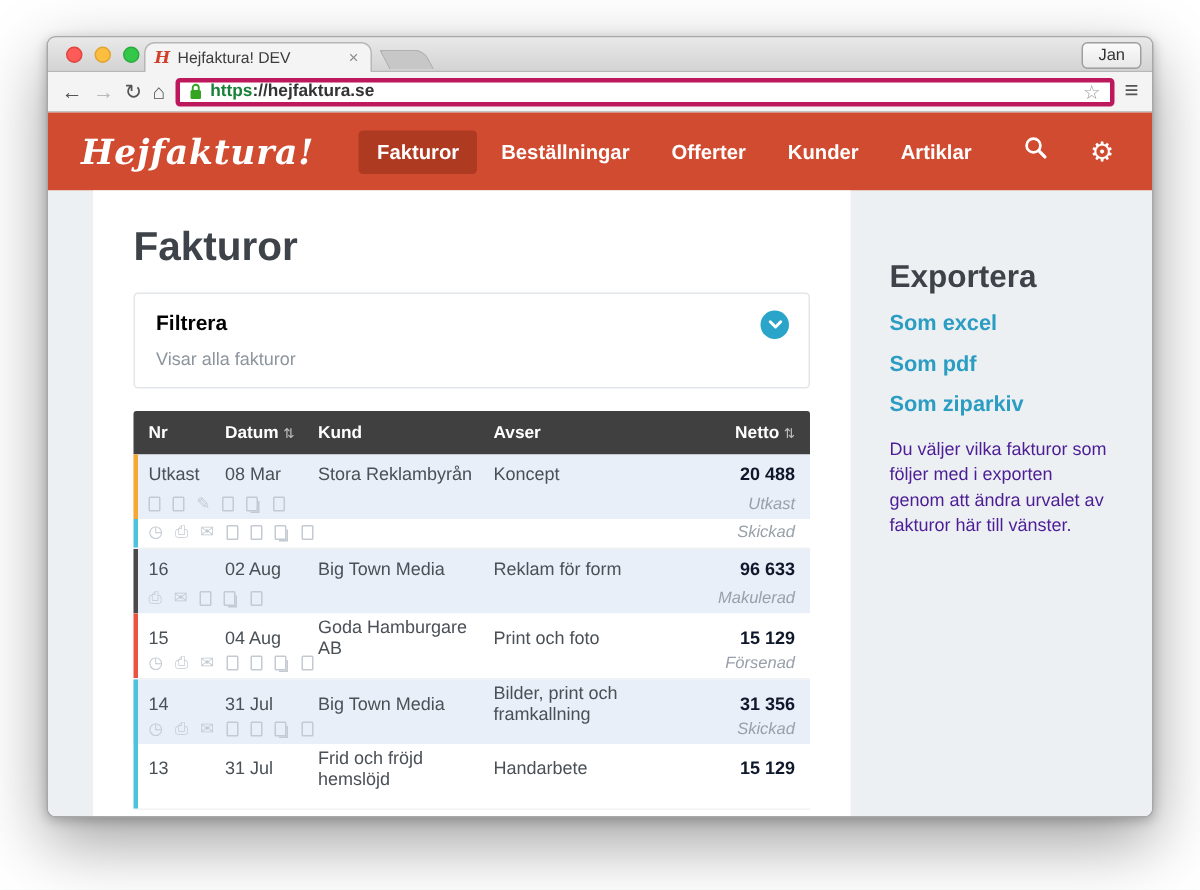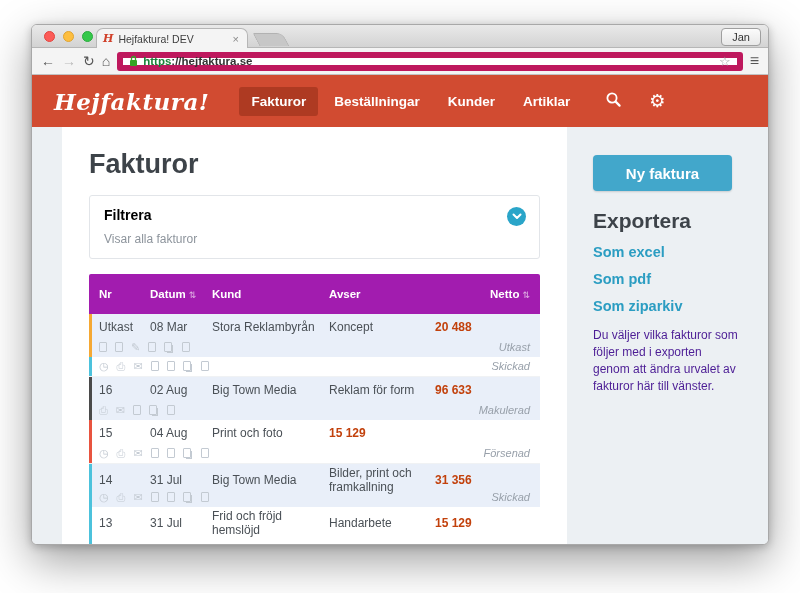--- a/index.html
+++ b/index.html
@@ -41,21 +41,21 @@
     background:linear-gradient(#fbfbfb,#e8e8e8); border:1px solid #9f9f9f; border-radius:4px;
     font-size:11px; color:#333;
   }
   .toolbar {
     height:27px; background:#f4f4f4; border-bottom:1px solid #c2c2c2;
     display:flex; align-items:center; padding:0 9px; gap:7px;
   }
   .nav-glyph { font-size:14px; color:#555; line-height:1; }
   .nav-glyph.disabled { color:#b9b9b9; }
   .urlbar {
-    flex:1; height:19px; background:#fff; border:6px solid #be185d; border-radius:3px;
+    flex:1; height:19px; background:#fff; border:3px solid #be185d; border-radius:3px;
     display:flex; align-items:center; padding:0 6px; gap:5px;
   }
   .url-scheme { color:#188038; font-size:11.5px; font-weight:bold; }
   .url-rest { color:#333; font-size:11.5px; font-weight:bold; margin-left:-5px; }
   .star { margin-left:auto; color:#9a9a9a; font-size:13px; }
   .menu-glyph { font-size:16px; font-weight:bold; color:#555; }
 
   
   .appnav {
     height:52px; background:#d14b31; display:flex; align-items:center; padding:0 8px;
@@ -90,37 +90,37 @@
   .filter-sub { font-size:12px; color:#8d949c; margin-top:9px; }
   .filter-toggle {
     position:absolute; right:13px; top:11px; width:19px; height:19px; border-radius:50%;
     background:#2aa5c9; display:flex; align-items:center; justify-content:center;
   }
 
   
   .table { margin-top:15px; font-size:12px; }
   .thead {
     display:grid; grid-template-columns:51px 62px 117px 1fr 95px;
-    background:#a21caf; color:#fff; font-weight:bold; font-size:11.5px;
-    height:40px; align-items:center; padding:0 10px; border-radius:2px 2px 0 0;
+    background:#404040; color:#fff; font-weight:bold; font-size:11.5px;
+    height:29px; align-items:center; padding:0 10px; border-radius:2px 2px 0 0;
   }
   .thead .right { text-align:right; }
   .sort { font-size:9px; opacity:0.65; margin-left:3px; font-weight:normal; }
   .trow { position:relative; border-bottom:1px solid #f0f2f4; background:#fff; }
   .trow:nth-child(even) { background:#e9eff9; border-bottom:none; }
   .trow::before { content:""; position:absolute; left:0; top:0; bottom:0; width:3px; background:#ccc; }
   .trow[data-bar="orange"]::before { background:#f5a833; }
   .trow[data-bar="cyan"]::before { background:#4cc2dc; }
   .trow[data-bar="dark"]::before { background:#4a4a4a; }
   .trow[data-bar="red"]::before { background:#e8543f; }
   .trow-main {
     display:grid; grid-template-columns:51px 62px 117px 1fr 95px;
     align-items:center; height:24px; padding:2px 10px 0; color:#4a5056;
   }
-  .trow-main .netto { font-weight:bold; color:#c2410c; }
+  .trow-main .netto { text-align:right; font-weight:bold; color:#0f172a; }
   .trow-sub {
     display:flex; align-items:center; height:19px; padding:0 10px 2px;
   }
   .ticons { display:flex; align-items:center; }
   .status { margin-left:auto; font-style:italic; font-size:11px; color:#98a0aa; }
   .ticon { display:inline-block; margin-right:8px; color:#c3cad2; line-height:1; }
   .ticon-doc, .ticon-copy { width:8px; height:10px; border:1px solid #c3cad2; border-radius:1px; }
   .ticon-copy { box-shadow:2px 2px 0 -1px #c3cad2; margin-right:10px; }
   .ticon-printer::before { content:"⎙"; font-size:11px; }
   .ticon-envelope::before { content:"✉"; font-size:11px; }
@@ -173,20 +173,21 @@
       <span class="star">☆</span>
     </div>
     <span class="menu-glyph">≡</span>
   </div>
 
   <div class="appnav">
     <div class="logo">Hejfaktura!</div>
     <div class="navitems">
       <span class="navitem active">Fakturor</span>
       <span class="navitem">Beställningar</span>
+      <span class="navitem">Offerter</span>
       <span class="navitem">Kunder</span>
       <span class="navitem">Artiklar</span>
     </div>
     <div class="navicons">
       <span class="navicon">
         <svg width="17" height="17" viewBox="0 0 17 17">
           <circle cx="7" cy="7" r="4.6" fill="none" stroke="#fff" stroke-width="1.8"></circle>
           <line x1="10.6" y1="10.6" x2="14.6" y2="14.6" stroke="#fff" stroke-width="2.2" stroke-linecap="round"></line>
         </svg>
       </span>
@@ -271,20 +272,21 @@
                 <span class="ticon ticon-doc"></span>
               </span>
             <span class="status">Makulerad</span>
           </div>
         </div>
 
         <div class="trow" data-bar="red">
           <div class="trow-main">
             <span>15</span>
             <span>04 Aug</span>
+            <span>Goda Hamburgare AB</span>
             <span>Print och foto</span>
             <span class="netto">15 129</span>
           </div>
           <div class="trow-sub">
             <span class="ticons">
                 <span class="ticon ticon-clock"></span>
                 <span class="ticon ticon-printer"></span>
                 <span class="ticon ticon-envelope"></span>
                 <span class="ticon ticon-doc"></span>
                 <span class="ticon ticon-doc"></span>
@@ -327,21 +329,20 @@
           </div>
           <div class="trow-sub">
             <span class="ticons"></span>
             <span class="status"></span>
           </div>
         </div>
       </div>
     </div>
 
     <div class="sidebar">
-      <button class="new-invoice-btn">Ny faktura</button>
       <div class="export-title">Exportera</div>
       <a class="export-link" href="#">Som excel</a>
       <a class="export-link" href="#">Som pdf</a>
       <a class="export-link" href="#">Som ziparkiv</a>
       <div class="export-note">Du väljer vilka fakturor som följer med i exporten genom att ändra urvalet av fakturor här till vänster.</div>
     </div>
   </div>
 </div>
 
 </body></html>

